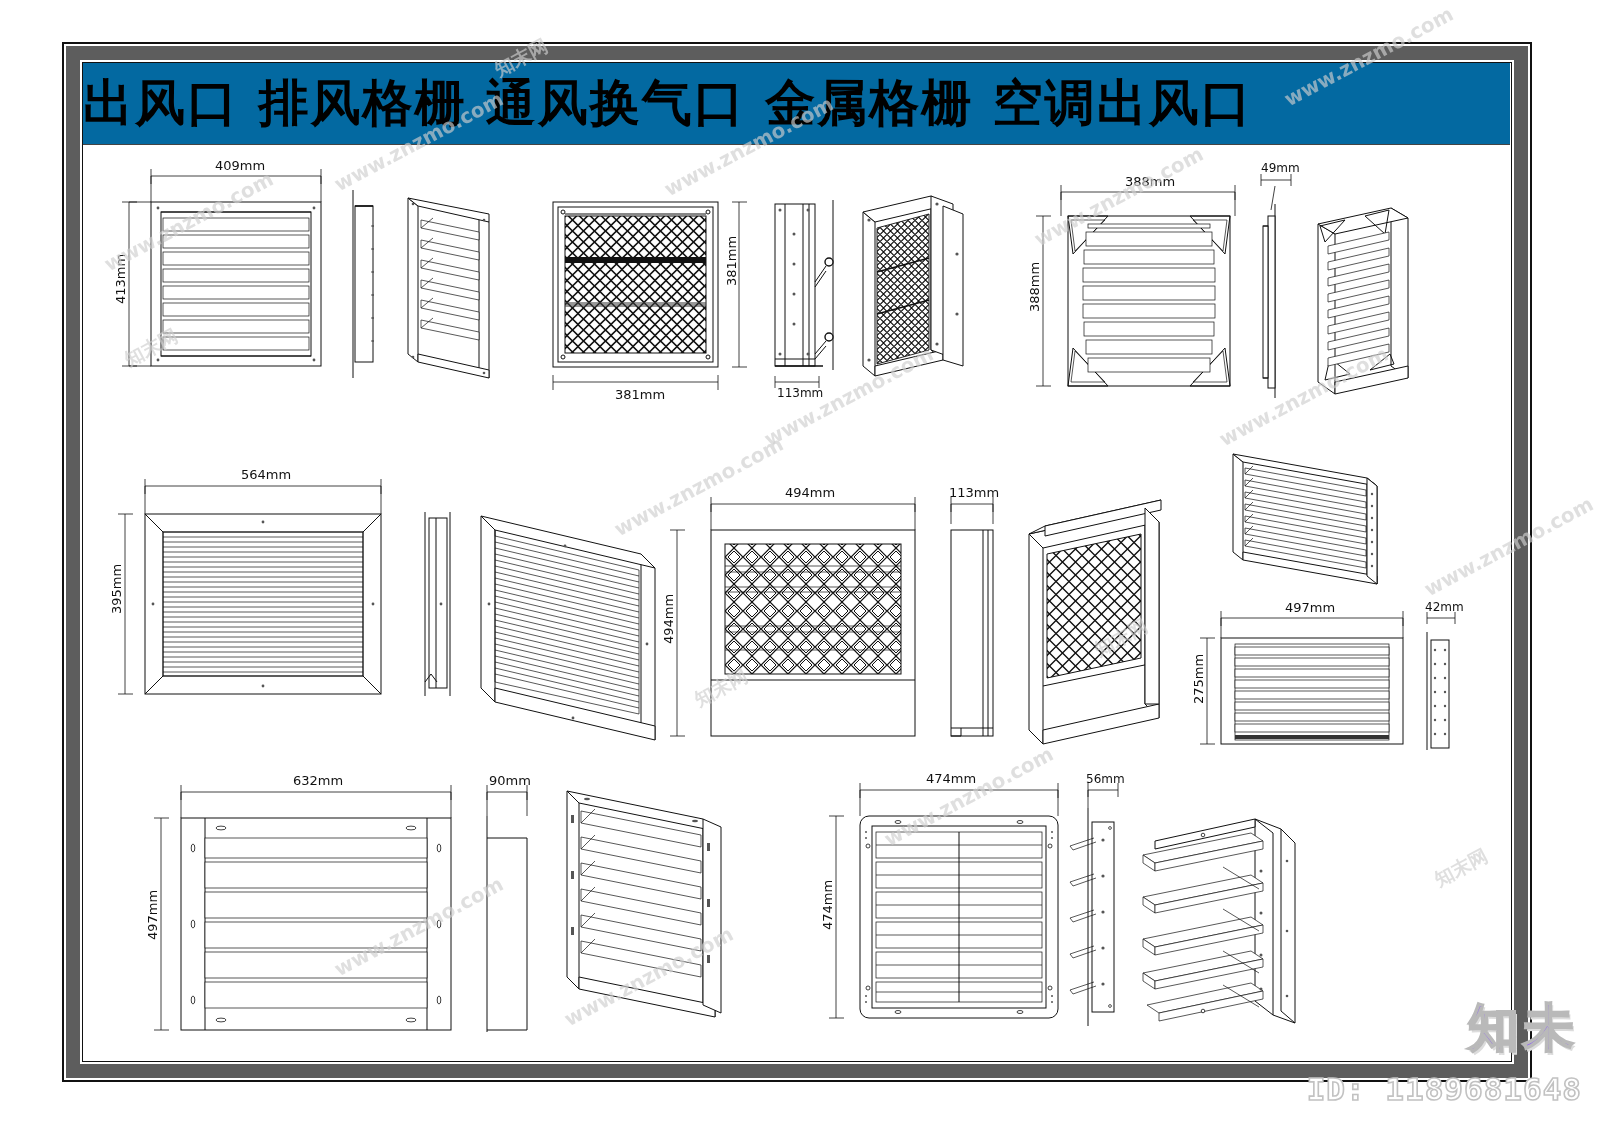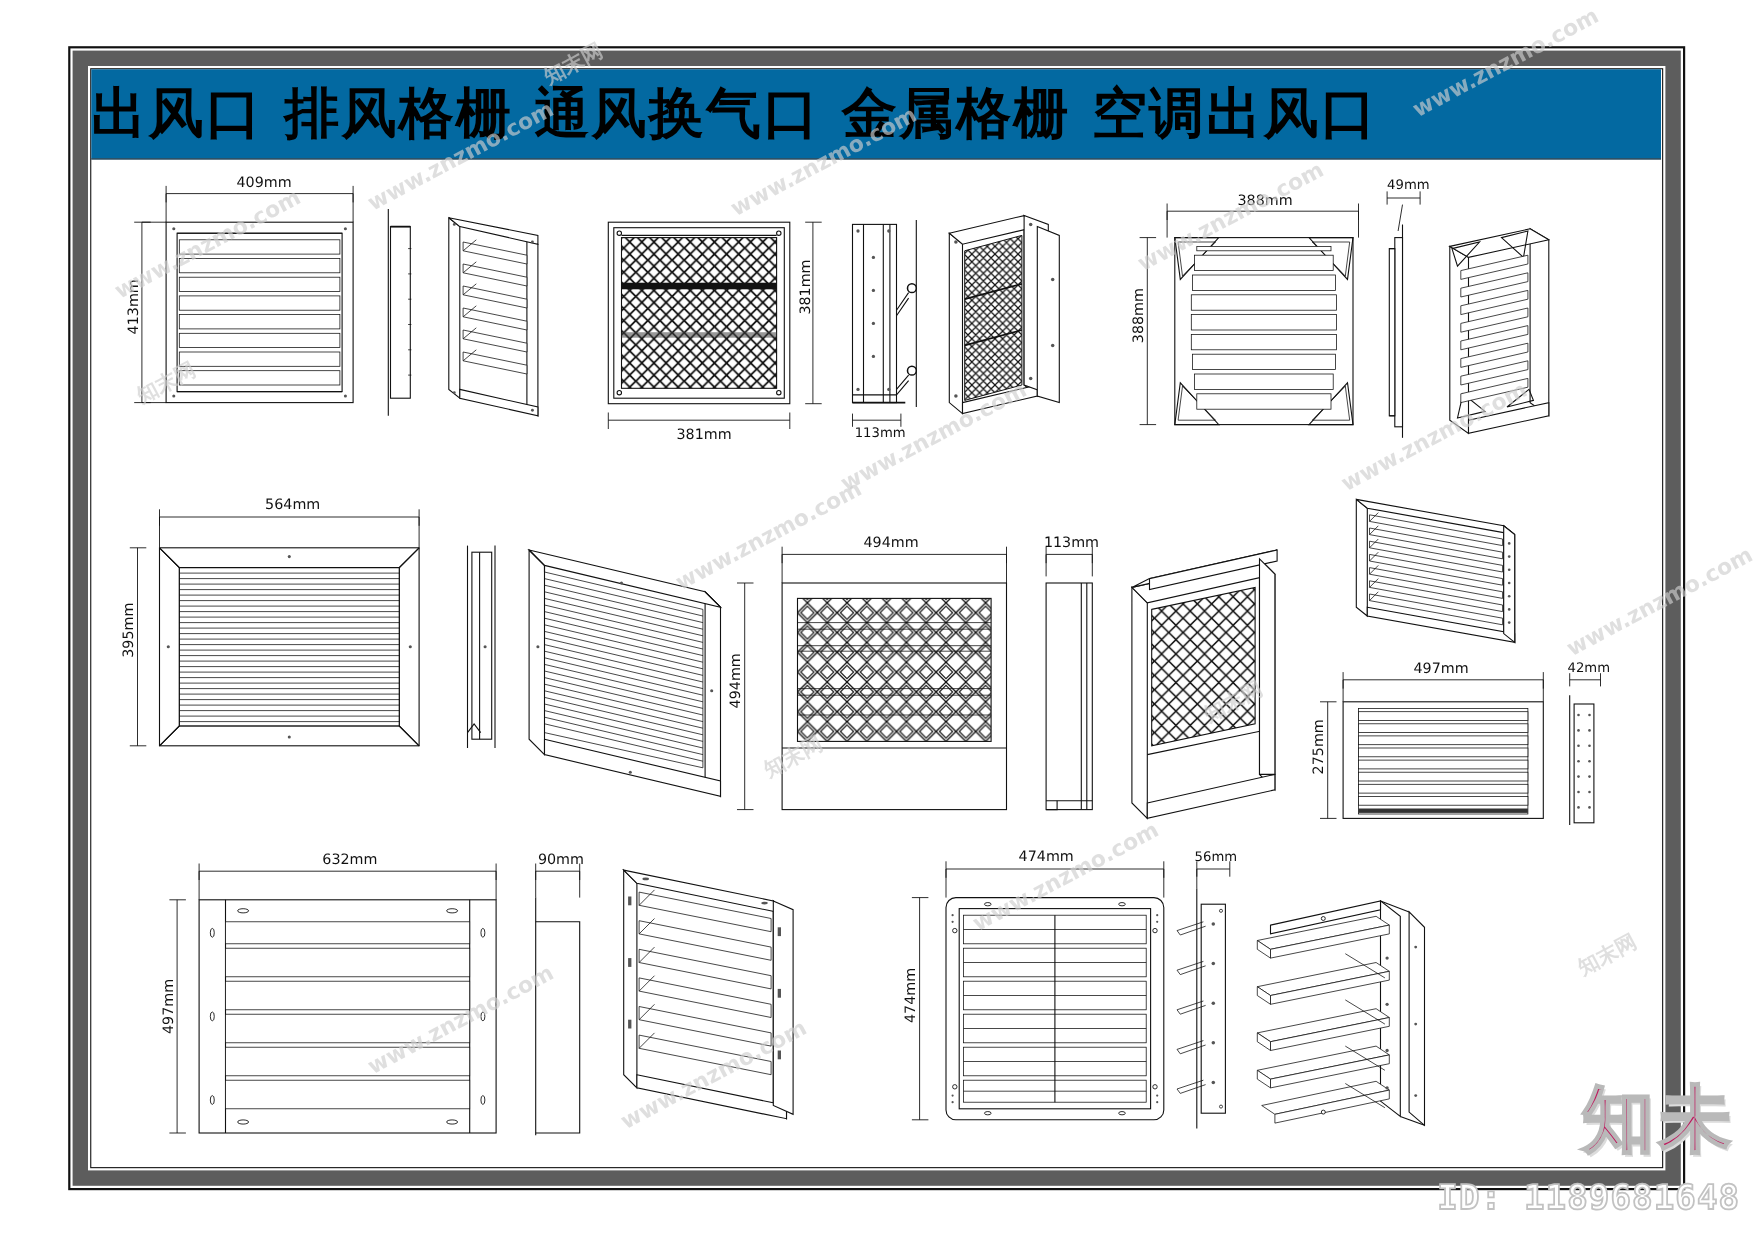--- a/index.html
+++ b/index.html
@@ -45,21 +45,21 @@
     font-family:"DejaVu Sans","Liberation Sans",sans-serif;
     transform:rotate(-28deg);transform-origin:left top;white-space:nowrap;
     opacity:.65;
   }
   .wm.cn{font-size:19px;}
 
   
   .brand{
     position:absolute;right:22px;bottom:62px;z-index:60;
     font-family:"DejaVu Sans","Liberation Sans",sans-serif;
-    font-size:66px;font-weight:bold;color:#be185d;
+    font-size:51px;font-weight:bold;color:#8b5cf6;
     -webkit-text-stroke:2px #b9b9b9;
     text-shadow:2px 3px 0 #dcdcdc;
     letter-spacing:4px;
   }
   .brand-id{
     position:absolute;right:18px;bottom:18px;z-index:60;
     font-family:"DejaVu Sans Mono","Liberation Mono",monospace;
     font-size:31px;font-weight:bold;color:#ffffff;
     -webkit-text-stroke:1.6px #c2c2c2;letter-spacing:1px;
   }
@@ -347,21 +347,21 @@
             <polygon points="315,140 376,126 376,134 315,148" fill="#fff"></polygon>
             <polygon points="315,156 376,142 376,150 315,164" fill="#fff"></polygon>
             <polygon points="315,172 376,158 376,166 315,180" fill="#fff"></polygon>
             <polygon points="315,188 376,174 376,182 315,196" fill="#fff"></polygon>
             <polygon points="315,204 376,190 376,198 315,212" fill="#fff"></polygon>
           </g>
         </g>
       </svg>
     </div>
 
-    <div class="unit" style="left:20px;top:284px;">
+    <div class="unit" style="left:20px;top:300px;">
       <svg width="580" height="300" viewBox="0 0 580 300">
 
         <g>
           <line class="dim" x1="42" y1="40" x2="278" y2="40"></line>
           <line class="dim" x1="42" y1="33" x2="42" y2="48"></line>
           <line class="dim" x1="278" y1="33" x2="278" y2="48"></line>
           <line class="dim" x1="42" y1="40" x2="42" y2="68"></line>
           <line class="dim" x1="278" y1="40" x2="278" y2="68"></line>
         </g>
         <text class="dimtxt" x="138" y="33">564mm</text>

